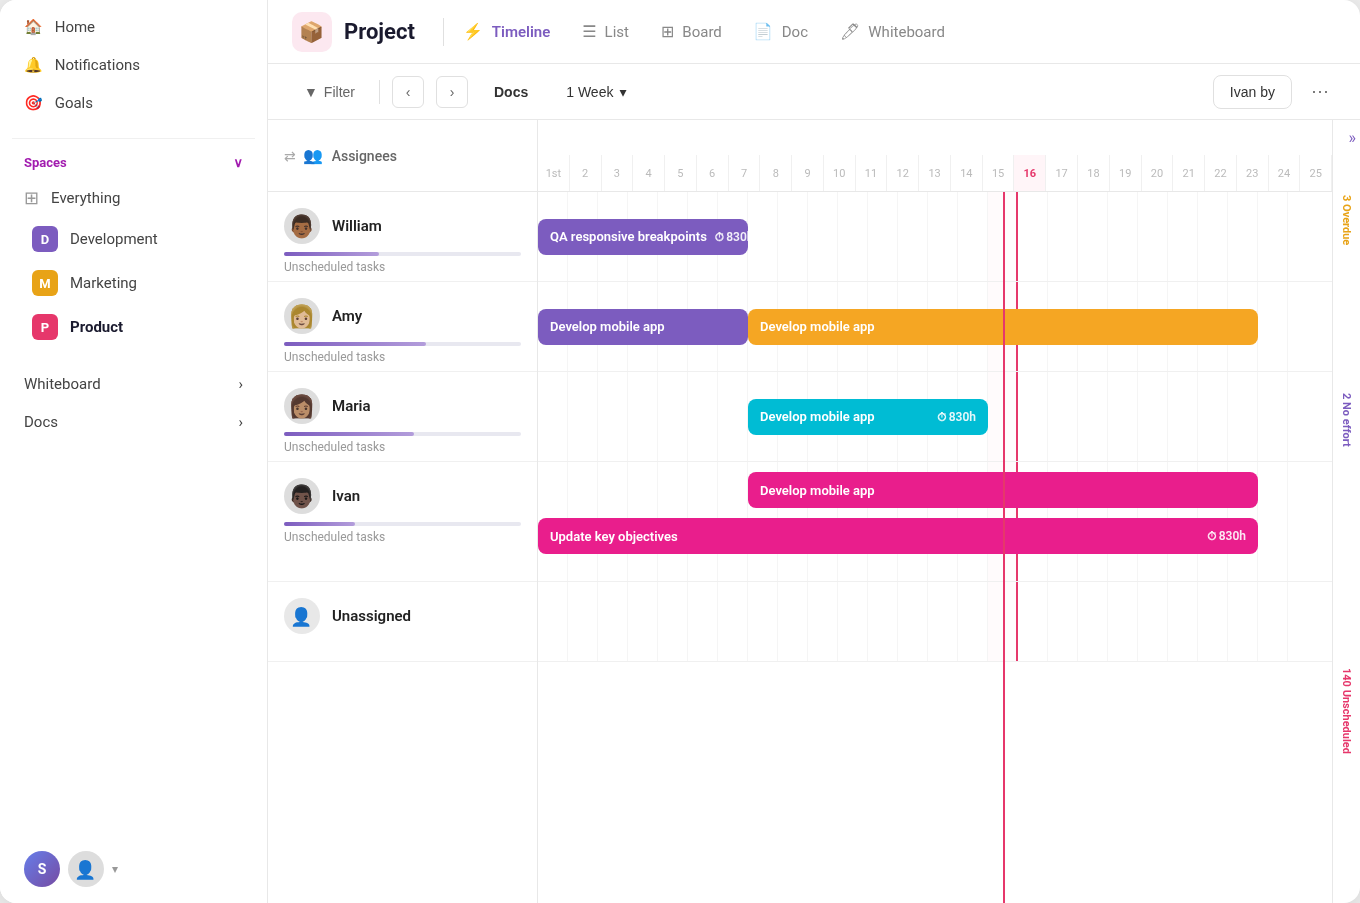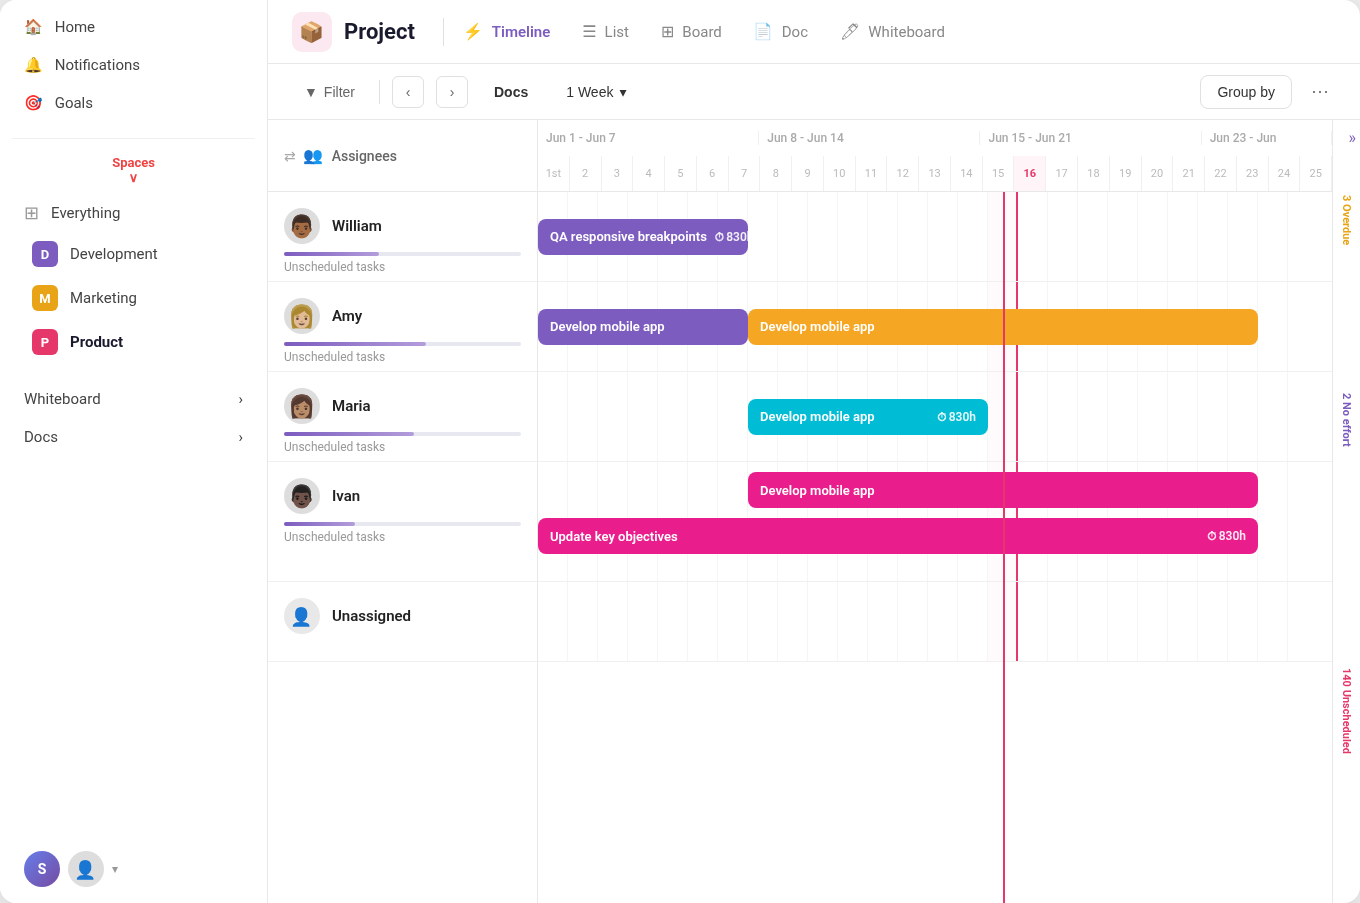--- a/index.html
+++ b/index.html
@@ -60,23 +60,22 @@
       color: #444;
     }
     .sidebar-divider { height: 1px; background: #f0f0f0; margin: 8px 12px; }
     .spaces-header {
       display: flex;
       align-items: center;
       justify-content: space-between;
       padding: 8px 24px;
       font-size: 13px;
       font-weight: 700;
-      color: #ef4444;
-      cursor: pointer;
-      flex-direction: column;
+      color: #a21caf;
+      cursor: pointer;
     }
     .space-item {
       display: flex;
       align-items: center;
       gap: 12px;
       padding: 9px 24px;
       cursor: pointer;
       font-size: 15px;
       color: #444;
       border-radius: 8px;
@@ -606,21 +605,21 @@
       </button>
       <div class="toolbar-divider"></div>
       <button class="nav-arrow-btn">‹</button>
       <button class="nav-arrow-btn">›</button>
       <button class="today-btn">Docs</button>
       <button class="week-selector">
         <span>1 Week</span>
         <span>▾</span>
       </button>
       <div class="toolbar-spacer"></div>
-      <button class="group-by-btn">Group by</button>
+      <button class="group-by-btn">Ivan by</button>
       <button class="more-btn">···</button>
     </div>
 
     <div class="timeline-container">
 
       <div class="assignee-column">
         <div class="assignee-header">
           <span style="font-size:14px;color:#aaa;">⇄</span>
           <span style="font-size:16px;">👥</span>
           <span>Assignees</span>
@@ -674,34 +673,20 @@
           <div class="assignee-info">
             <div class="assignee-avatar" style="background:#e8e8e8; font-size:18px; color:#aaa;">👤</div>
             <span class="assignee-name">Unassigned</span>
           </div>
         </div>
       </div>
 
       <div class="gantt-area">
 
         <div class="gantt-header">
-          <div class="week-labels">
-            <div class="week-label" style="flex:7">
-              <span>Jun 1 - Jun 7</span>
-            </div>
-            <div class="week-label" style="flex:7">
-              <span>Jun 8 - Jun 14</span>
-            </div>
-            <div class="week-label" style="flex:7">
-              <span>Jun 15 - Jun 21</span>
-            </div>
-            <div class="week-label" style="flex:4">
-              <span>Jun 23 - Jun</span>
-            </div>
-          </div>
           <div class="day-labels" id="day-labels-row">
           <div class="day-label">1st</div>
               <div class="day-label">2</div>
               <div class="day-label">3</div>
               <div class="day-label">4</div>
               <div class="day-label">5</div>
               <div class="day-label">6</div>
               <div class="day-label">7</div>
               <div class="day-label">8</div>
               <div class="day-label">9</div>

